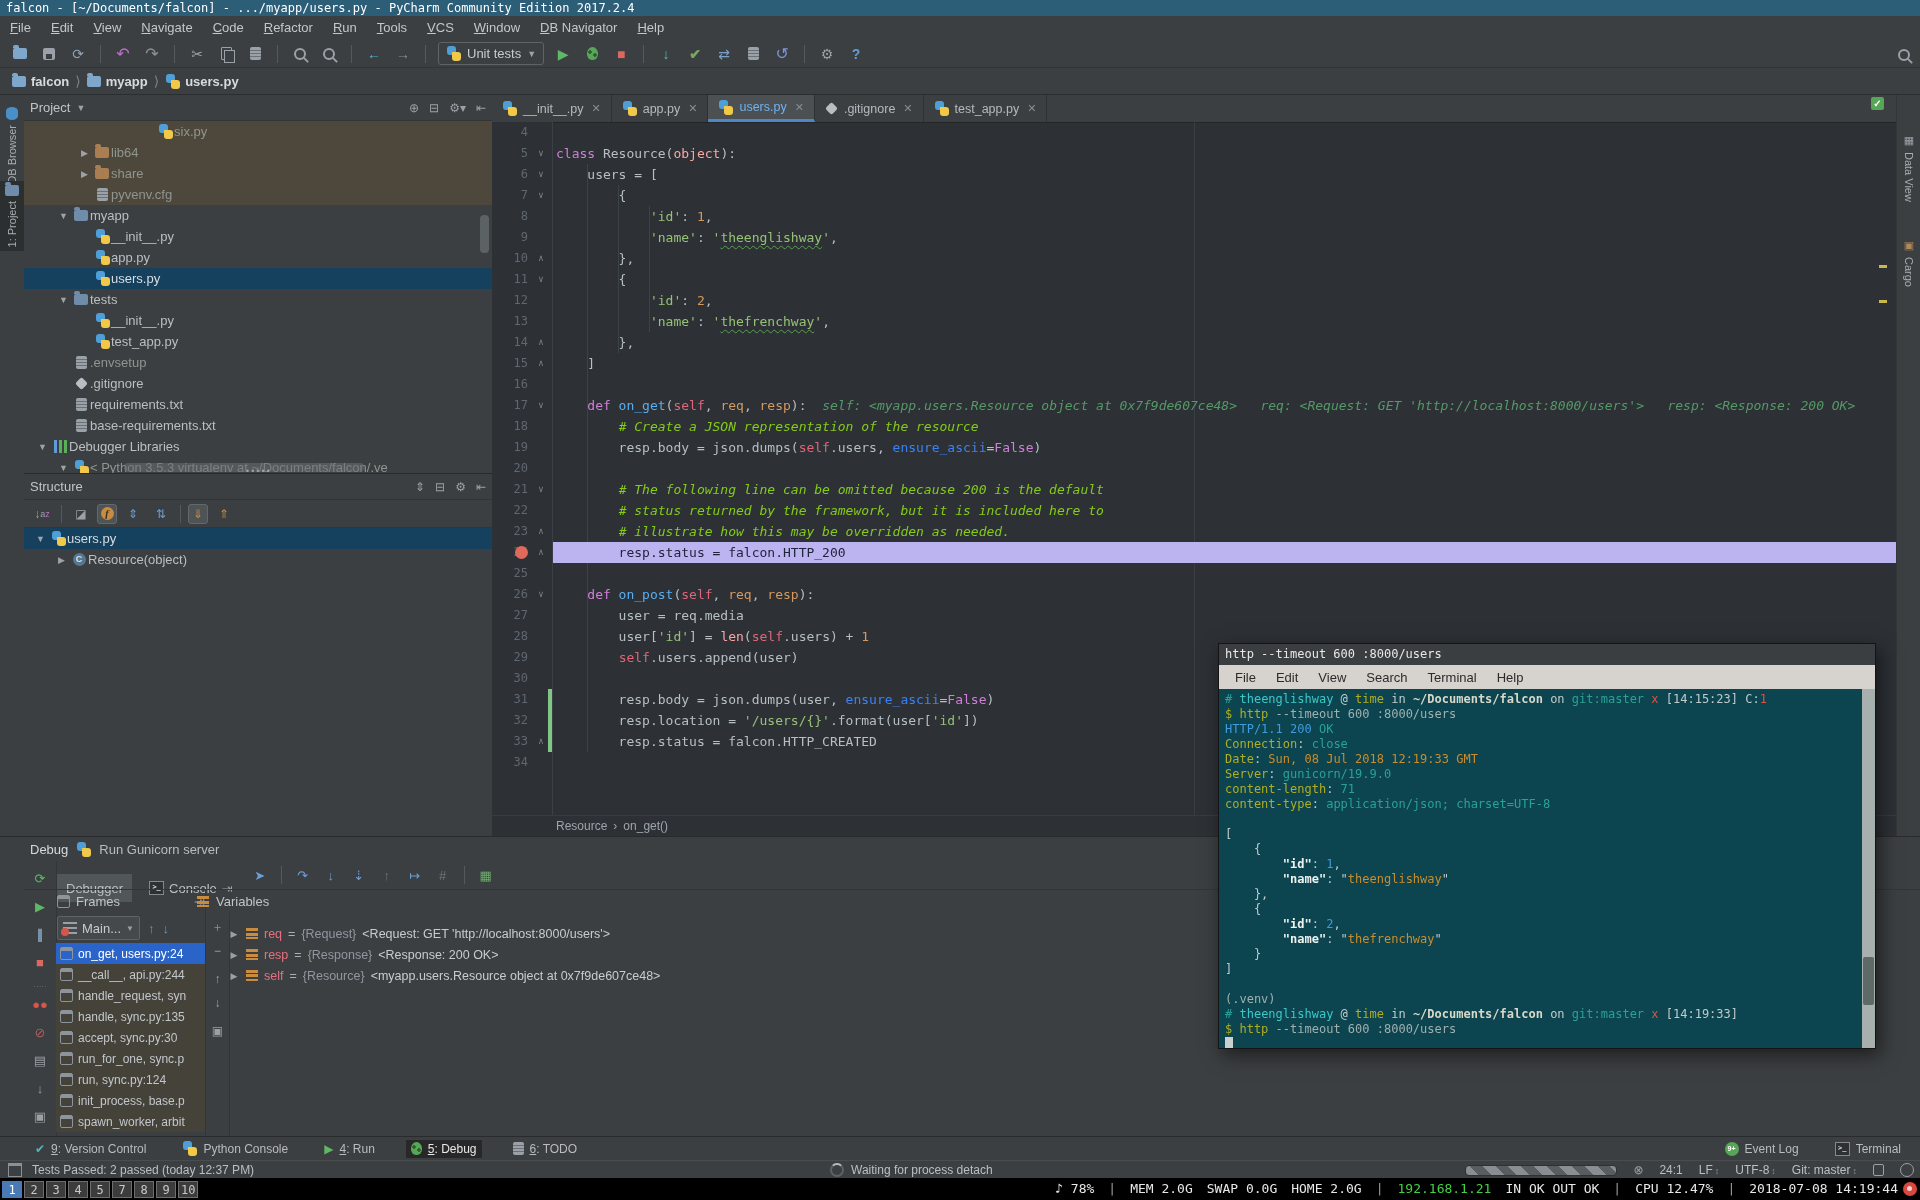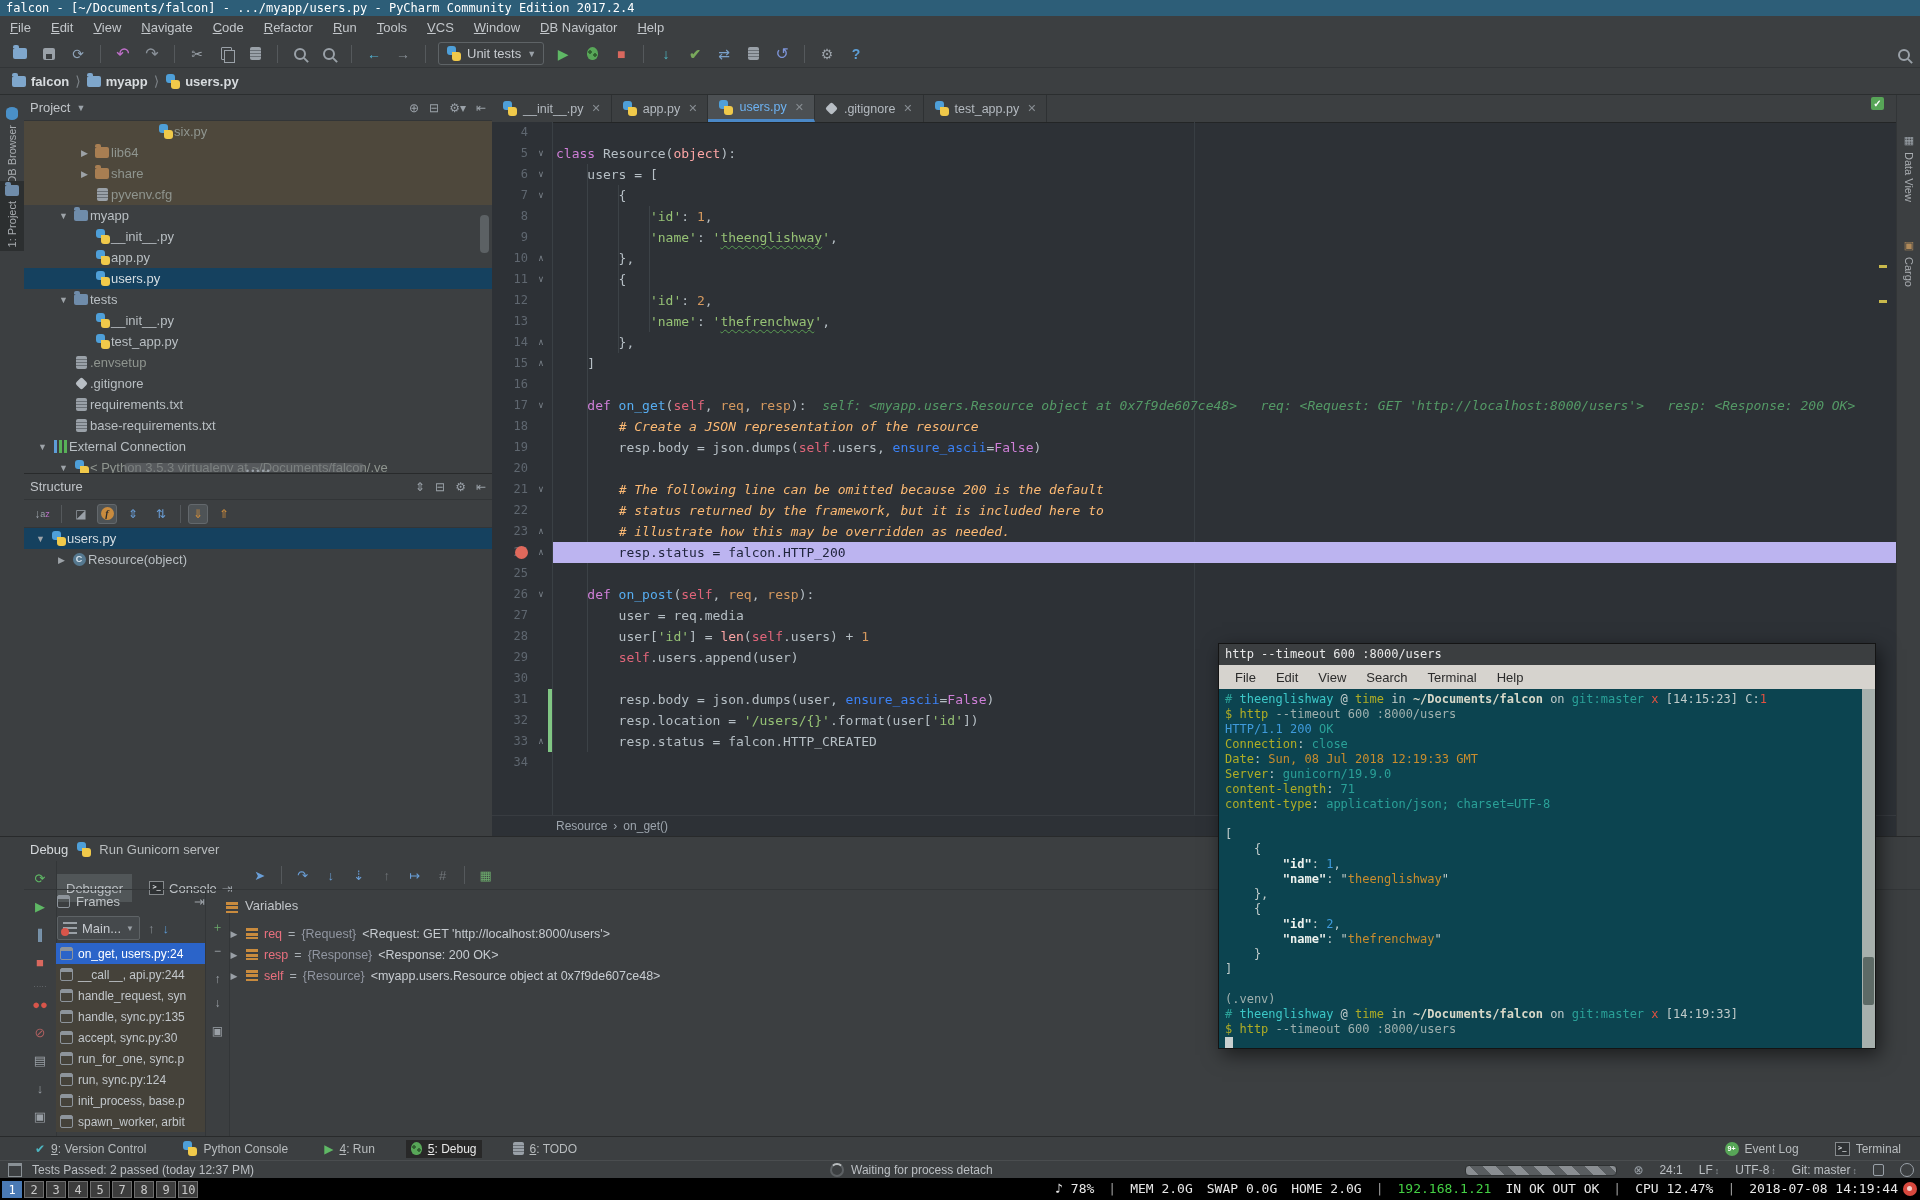--- a/index.html
+++ b/index.html
@@ -68,21 +68,21 @@
   .tab .close{color:#878d92;font-size:11px;margin-left:2px;}
   #gutter{position:absolute;left:0;top:27px;width:60px;bottom:21px;background:#2d3136;border-right:1px solid #3a4045;}
   .grow{height:21px;position:relative;font:12px/21px "DejaVu Sans Mono",monospace;color:#5f6770;
         text-align:right;padding-right:24px;box-sizing:border-box;}
   .grow .fold{position:absolute;right:4px;top:0;width:14px;text-align:center;color:#7a828a;font-size:9px;}
   .grow .bp{position:absolute;right:24px;top:4px;width:13px;height:13px;border-radius:50%;background:#e0695c;}
   #code{position:absolute;left:61px;top:27px;right:0;bottom:21px;overflow:hidden;}
   .cl{height:21px;white-space:pre;font:13px/21px "DejaVu Sans Mono",monospace;color:#b6bfc5;padding-left:3px;position:relative;z-index:2;}
   .cl.hl{background:#bcb4f0;}
   .tk.pl{color:#b6bfc5;}.tk.kw{color:#cf7fd8;}.tk.fn{color:#57aef2;}.tk.slf{color:#e0657a;}
-  .tk.pr{color:#d5995f;}.tk.st{color:#96c275;}.tk.nu{color:#d5995f;}.tk.cm{color:#fdba74;font-style:italic;}
+  .tk.pr{color:#d5995f;}.tk.st{color:#96c275;}.tk.nu{color:#d5995f;}.tk.cm{color:#84cc16;font-style:italic;}
   .tk.na{color:#3b82f6;}.tk.bi{color:#fca5a5;}
   .tk.hint{color:#549a66;font-style:italic;}
   .tk.hlt{color:#20253d;}
   .tk.stw{color:#96c275;text-decoration:underline wavy #5a9e53 1px;text-underline-offset:3px;}
   .iguide{position:absolute;width:1px;background:#3c4247;z-index:1;}
   #wrapguide{position:absolute;width:1px;background:#383e43;z-index:1;}
   .chgbar{position:absolute;left:56px;width:4px;background:#81c784;z-index:3;}
   #ebreadcrumb{position:absolute;left:0;bottom:0;width:1404px;height:21px;background:#2d3136;border-top:1px solid #383c41;
                display:flex;align-items:center;gap:6px;padding-left:64px;box-sizing:border-box;color:#9da5ad;font-size:12px;}
   #estripe-check{position:absolute;right:12px;top:2px;width:13px;height:13px;background:#57a557;border-radius:2px;
@@ -93,21 +93,21 @@
   #debug{left:0;top:836px;width:1920px;height:300px;background:#3c3f41;border-top:1px solid #282a2b;}
   #dbg-leftcol{position:absolute;left:24px;top:24px;width:32px;height:276px;border-right:1px solid #333638;}
   .dlc{position:absolute;left:0;width:32px;height:22px;display:flex;align-items:center;justify-content:center;font-size:13px;}
   #dbg-header{position:absolute;left:24px;top:0;height:24px;display:flex;align-items:center;gap:8px;padding-left:6px;color:#ced2d6;}
   #dbg-toolbar{position:absolute;left:57px;top:24px;right:0;height:28px;display:flex;align-items:center;gap:8px;}
   .dtab{display:flex;align-items:center;gap:5px;padding:0 9px;height:28px;color:#bcc0c4;margin-top:26px;}
   .dtab.active{background:#515658;}
   .dstep{color:#6a9fd8;font-size:13px;width:20px;text-align:center;}
   .dstep.off{color:#73787c;}
   #frames-hdr{position:absolute;left:57px;top:52px;width:148px;height:24px;display:flex;align-items:center;gap:6px;color:#c0c4c8;}
-  #vars-hdr{position:absolute;left:218px;top:52px;height:24px;display:flex;align-items:flex-end;gap:7px;color:#c0c4c8;padding-left:8px;}
+  #vars-hdr{position:absolute;left:189px;top:52px;height:24px;display:flex;align-items:center;gap:7px;color:#c0c4c8;padding-left:8px;}
   #thread-row{position:absolute;left:57px;top:78px;width:148px;height:26px;display:flex;align-items:center;gap:8px;}
   #thread-box{display:flex;align-items:center;gap:5px;border:1px solid #5e6366;background:#45494c;height:22px;padding:0 5px;border-radius:2px;color:#c7cbd0;}
   #frames-list{position:absolute;left:56px;top:106px;width:149px;height:191px;overflow:hidden;}
   .frame-row{height:21px;display:flex;align-items:center;gap:5px;padding-left:4px;white-space:nowrap;
              color:#c2c7cb;font-size:12px;overflow:hidden;}
   .frame-row.lib{background:#45423a;}
   .frame-row.sel{background:#2b64c9;color:#fff;}
   #watchcol{position:absolute;left:205px;top:76px;width:23px;height:224px;border-left:1px solid #333638;border-right:1px solid #333638;}
   .wbtn{position:absolute;left:0;width:23px;height:20px;display:flex;align-items:center;justify-content:center;color:#9aa0a6;font-size:12px;}
   #vars-list{position:absolute;left:228px;top:86px;right:0;height:214px;}
@@ -413,21 +413,21 @@
           <span class="tr-icon">
             <span class="ico docico"></span>
           </span>
           <span>base-requirements.txt</span>
         </div>
         <div class="tree-row" style="padding-left: 10px;">
           <span class="tr-arrow">▼</span>
           <span class="tr-icon">
             <span class="ico libico"></span>
           </span>
-          <span>External Connection</span>
+          <span>Debugger Libraries</span>
         </div>
         <div class="tree-row dim" style="padding-left: 31px;">
           <span class="tr-arrow">▼</span>
           <span class="tr-icon">
             <span class="ico pyico"></span>
           </span>
           <span>&lt; Python 3.5.3 virtualenv at ~/Documents/falcon/.ve</span>
         </div>
       </div>
     <div id="proj-vsb"></div>

